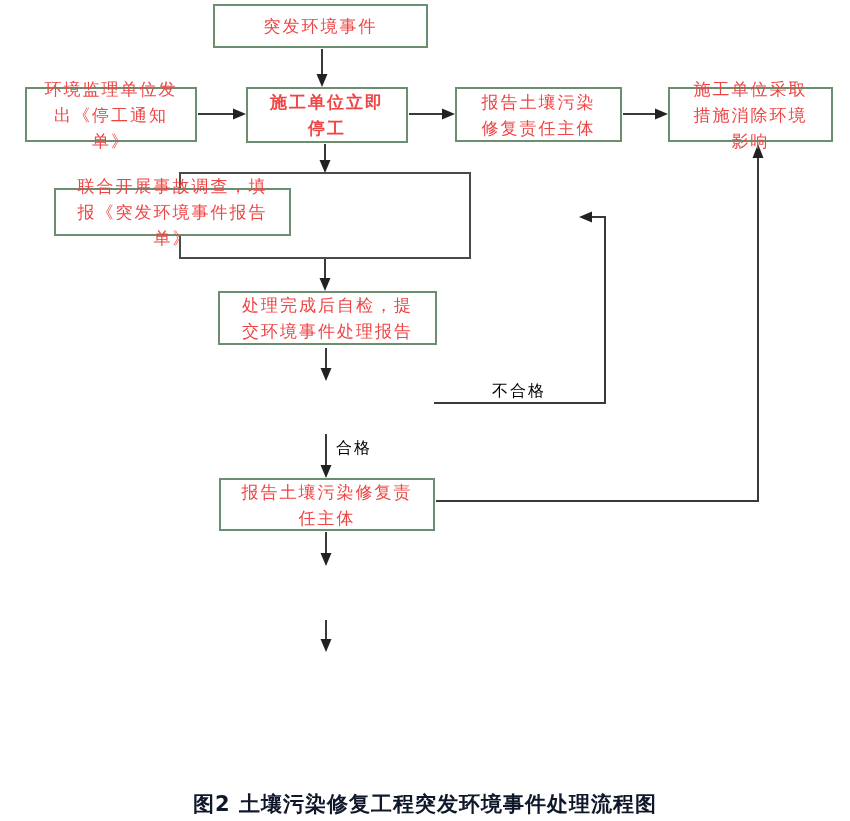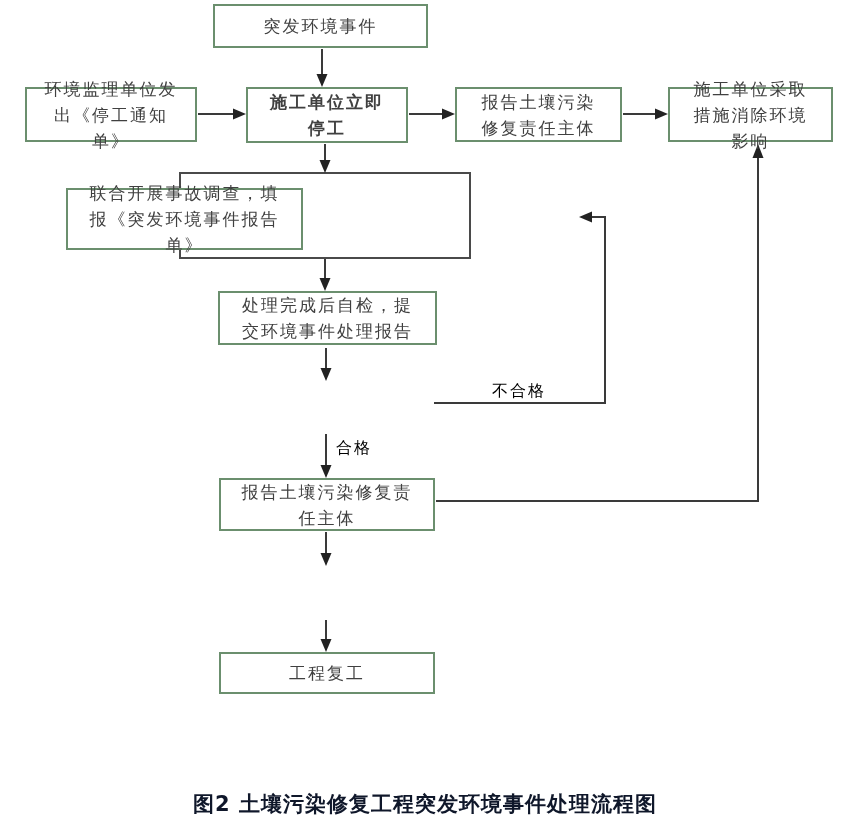--- a/index.html
+++ b/index.html
@@ -3,32 +3,32 @@
 <meta charset="utf-8">
 <style>
   html,body{margin:0;padding:0;background:#ffffff;}
   .stage{
     position:relative;width:850px;height:821px;background:#ffffff;
     font-family:"DejaVu Sans",sans-serif;overflow:hidden;
   }
   .connectors{position:absolute;left:0;top:0;width:850px;height:821px;}
   .node{
     position:absolute;box-sizing:border-box;
-    border:2px solid #6b8f6e;background:#ffffff;color:#404040;
+    border:2px solid #6b8f6e;background:#ffffff;color:#ef4444;
     display:flex;align-items:center;justify-content:center;
     text-align:center;font-size:17px;line-height:26px;letter-spacing:2px;
     padding:2px 16px;word-break:break-all;
   }
   
   .n-event{left:213px;top:4px;width:215px;height:44px;}
   .n-stop-notice{left:25px;top:87px;width:172px;height:55px;}
   .n-stop-work{left:246px;top:87px;width:162px;height:56px;font-weight:bold;}
   .n-report-top{left:455px;top:87px;width:167px;height:55px;}
   .n-report-authority{left:668px;top:87px;width:165px;height:55px;}
-  .n-invest{left:66px;top:188px;width:237px;height:62px;}
+  .n-invest{left:54px;top:188px;width:237px;height:48px;}
   .n-eliminate{left:347px;top:188px;width:231px;height:55px;}
   .n-selfcheck{left:218px;top:291px;width:219px;height:54px;}
   .n-review{left:220px;top:381px;width:213px;height:52px;}
   .n-report-bottom{left:219px;top:478px;width:216px;height:53px;}
   .n-resume-order{left:219px;top:566px;width:216px;height:53px;}
   .n-resume-work{left:219px;top:652px;width:216px;height:42px;}
   .edge-label{
     position:absolute;color:#000000;font-size:16px;letter-spacing:2px;
     white-space:nowrap;
   }
@@ -102,22 +102,19 @@
   </div>
   <div class="node n-invest">
     <span>联合开展事故调查，填报《突发环境事件报告单》</span>
   </div>
   <div class="node n-selfcheck">
     <span>处理完成后自检，提交环境事件处理报告</span>
   </div>
   <div class="node n-report-bottom">
     <span>报告土壤污染修复责任主体</span>
   </div>
-  <div class="node n-resume-work">
-    <span>工程复工</span>
-  </div>
 
   <div class="edge-label l-fail">不合格</div>
   <div class="edge-label l-pass">合格</div>
 
   <div class="caption">图2 土壤污染修复工程突发环境事件处理流程图</div>
 
 </div>
 
 </body></html>

